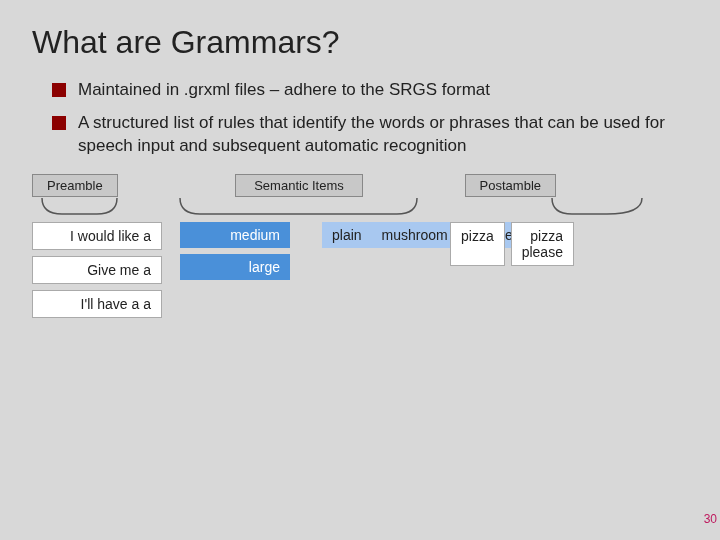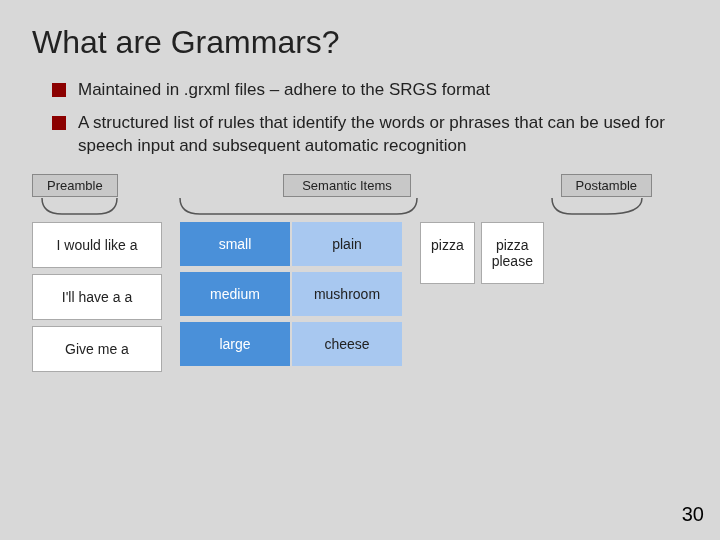--- a/index.html
+++ b/index.html
@@ -88,78 +88,76 @@
       display: flex;
       flex-direction: column;
       gap: 6px;
       width: 110px;
       flex-shrink: 0;
       margin-left: 18px;
     }
 
     .col-topping {
       display: flex;
-      flex-direction: column;
-      gap: 6px;
+      flex-direction: row;
       width: 110px;
       flex-shrink: 0;
-      margin-left: 2px;
+      margin-left: 32px;
     }
 
     .col-postamble {
       display: flex;
       flex-direction: row;
       gap: 6px;
       width: 120px;
       flex-shrink: 0;
       margin-left: 18px;
     }
 
     .item-box {
-      padding: 14px 10px;
+      padding: 5px 10px;
       font-size: 14px;
       color: #222;
       border: none;
-      text-align: center;
+      text-align: right;
     }
 
     .item-box.white {
       background: #fff;
       border: 1px solid #aaa;
     }
 
     .item-box.blue {
       background: #4a90d9;
       color: #fff;
     }
 
     .item-box.light-blue {
       background: #a8c8f0;
       color: #222;
     }
 
     .page-number {
       position: absolute;
       bottom: 14px;
-      right: 16px;
-      font-size: 20px;
-      color: #000000;
+      right: 3px;
+      font-size: 12px;
+      color: #be185d;
     }
 
     .diagram-inner {
       position: relative;
     }
 
     
     .top-labels {
       display: flex;
       align-items: center;
       margin-bottom: 2px;
       padding-left: 0;
-      gap: 48px;
     }
 
     .top-label-preamble {
       width: 130px;
     }
 
     .top-label-semantic {
       margin-left: 18px;
       width: 238px;
       text-align: center;
@@ -209,26 +207,25 @@
 
       <path d="M 148,2 Q 148,18 168,18 Q 265,18 265,18 Q 365,18 365,18 Q 385,18 385,2" fill="none" stroke="#555" stroke-width="1.5"></path>
 
       <path d="M 520,2 Q 520,18 540,18 Q 575,18 575,18 Q 610,18 610,2" fill="none" stroke="#555" stroke-width="1.5"></path>
     </svg>
 
     <div class="columns-row">
 
       <div class="col-preamble">
         <div class="item-box white">I would like a</div>
+        <div class="item-box white">Give me a</div>
         <div class="item-box white">I'll have a a</div>
-        <div class="item-box white">Give me a</div>
       </div>
 
       <div class="col-size">
-        <div class="item-box blue">small</div>
         <div class="item-box blue">medium</div>
         <div class="item-box blue">large</div>
       </div>
 
       <div class="col-topping">
         <div class="item-box light-blue">plain</div>
         <div class="item-box light-blue">mushroom</div>
         <div class="item-box light-blue">cheese</div>
       </div>
 

